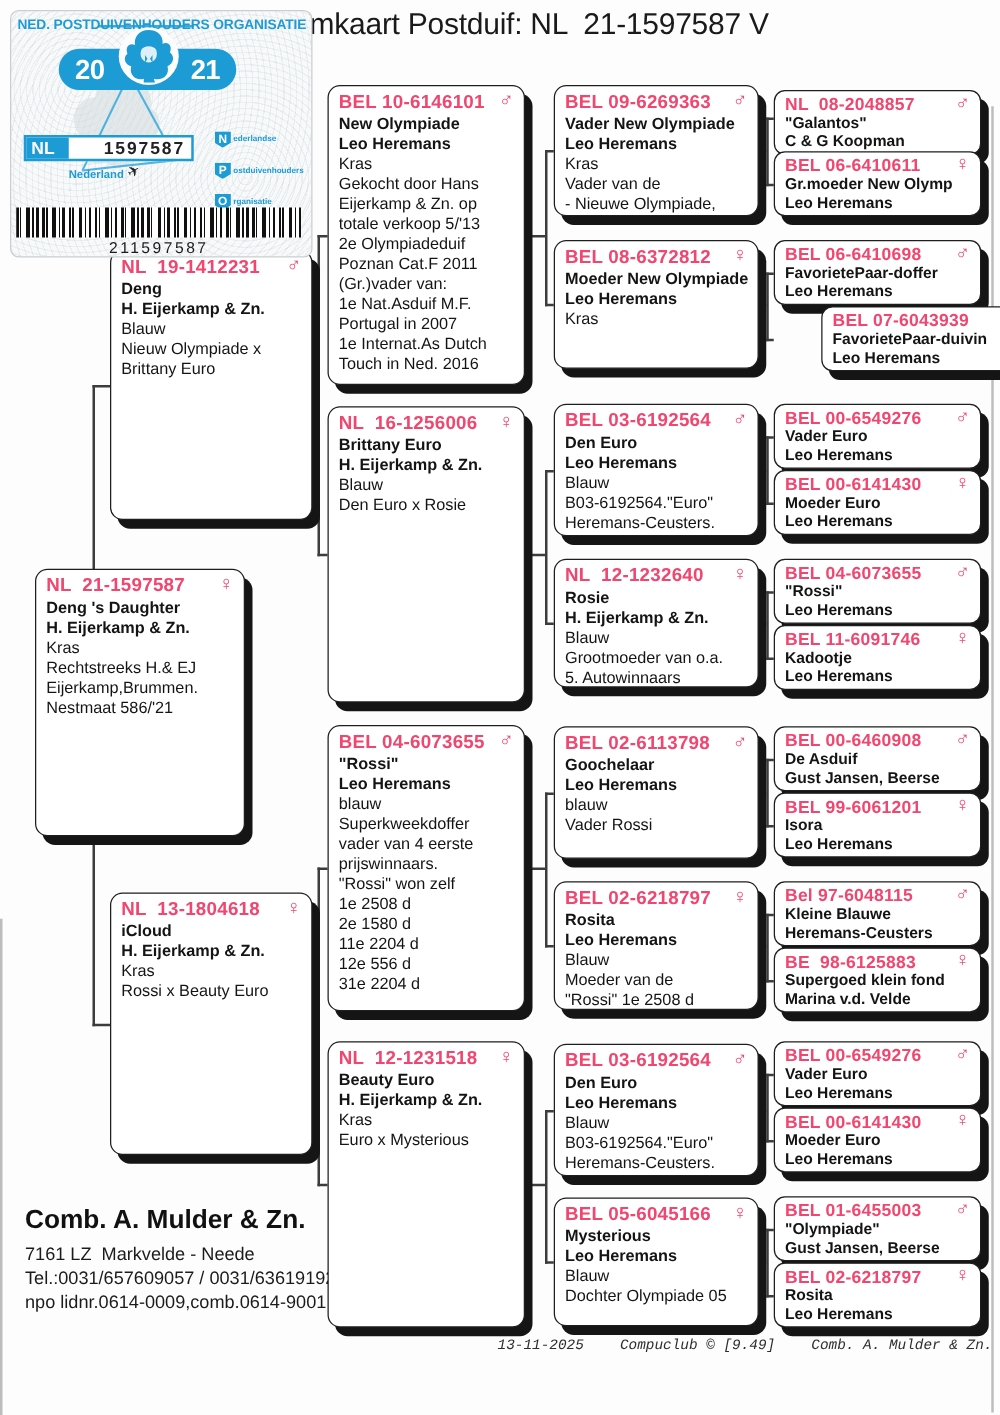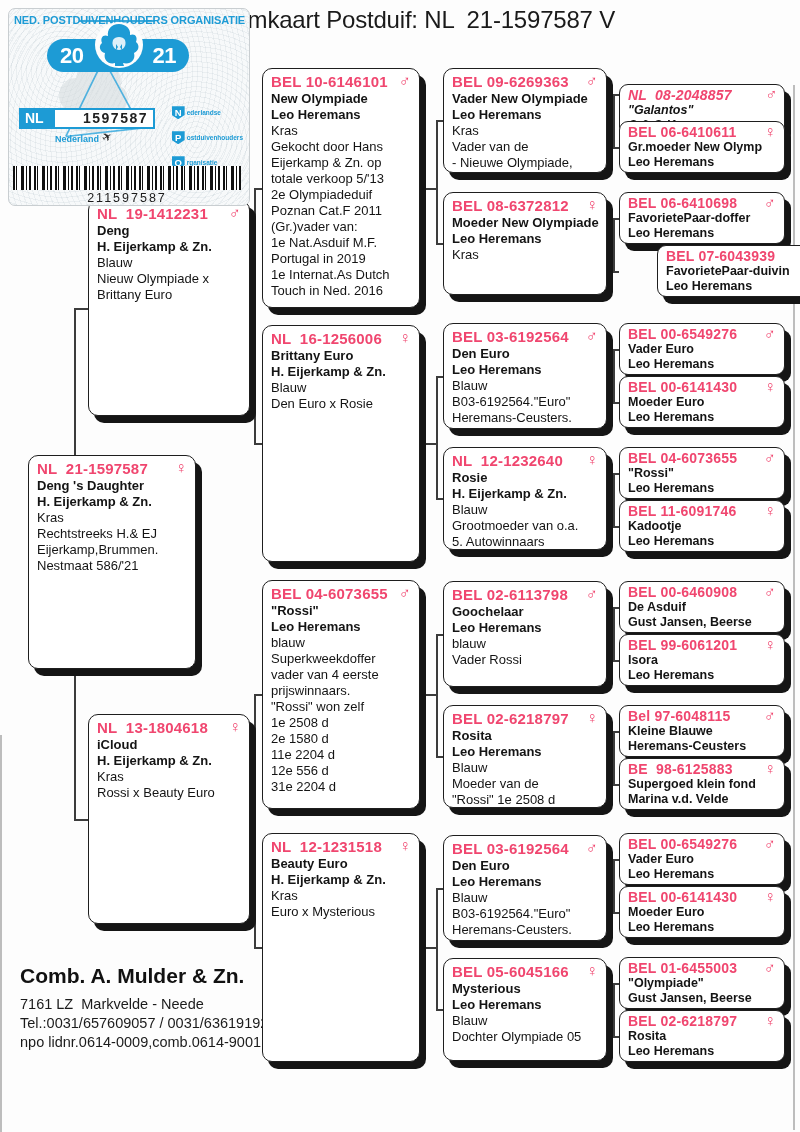--- a/index.html
+++ b/index.html
@@ -230,21 +230,21 @@
         <div class="pl b">New Olympiade</div>
         <div class="pl b">Leo Heremans</div>
         <div class="pl">Kras</div>
         <div class="pl">Gekocht door Hans</div>
         <div class="pl">Eijerkamp &amp; Zn. op</div>
         <div class="pl">totale verkoop 5/'13</div>
         <div class="pl">2e Olympiadeduif</div>
         <div class="pl">Poznan Cat.F 2011</div>
         <div class="pl">(Gr.)vader van:</div>
         <div class="pl">1e Nat.Asduif M.F.</div>
-        <div class="pl">Portugal in 2019</div>
+        <div class="pl">Portugal in 2007</div>
         <div class="pl">1e Internat.As Dutch</div>
         <div class="pl">Touch in Ned. 2016</div>
       </div>
       <div class="pbox" style="left: 262px; top: 325px; width: 158px; height: 237px;">
         <div class="phead">
           <span class="ring">NL  16-1256006</span>
           <span class="sex">♀</span>
         </div>
         <div class="pl b">Brittany Euro</div>
         <div class="pl b">H. Eijerkamp &amp; Zn.</div>
@@ -356,21 +356,21 @@
       <div class="pbox" style="left: 443px; top: 958px; width: 164px; height: 103px;">
         <div class="phead">
           <span class="ring">BEL 05-6045166</span>
           <span class="sex">♀</span>
         </div>
         <div class="pl b">Mysterious</div>
         <div class="pl b">Leo Heremans</div>
         <div class="pl">Blauw</div>
         <div class="pl">Dochter Olympiade 05</div>
       </div>
-      <div class="pbox sm" style="left: 619px; top: 84px; width: 166px; height: 52px; font-style: italic;">
+      <div class="pbox sm" style="left: 619px; top: 72px; width: 166px; height: 52px;">
         <div class="phead">
           <span class="ring">NL  08-2048857</span>
           <span class="sex">♂</span>
         </div>
         <div class="pl b">"Galantos"</div>
         <div class="pl b">C &amp; G Koopman</div>
       </div>
       <div class="pbox sm" style="left: 619px; top: 121px; width: 166px; height: 52px;">
         <div class="phead">
           <span class="ring">BEL 06-6410611</span>
@@ -495,14 +495,19 @@
 
   <div class="owner">
     <div class="owner-name">Comb. A. Mulder &amp; Zn.</div>
     <div id="owner-lines">
         <div class="owner-line">7161 LZ  Markvelde - Neede</div>
         <div class="owner-line">Tel.:0031/657609057 / 0031/636191928</div>
         <div class="owner-line">npo lidnr.0614-0009,comb.0614-9001</div>
       </div>
   </div>
 
+  <div class="footer">
+    <span>13-11-2025</span>
+    <span>Compuclub © [9.49]</span>
+    <span>Comb. A. Mulder &amp; Zn.</span>
+  </div>
 
 </div>
 
 </body></html>

